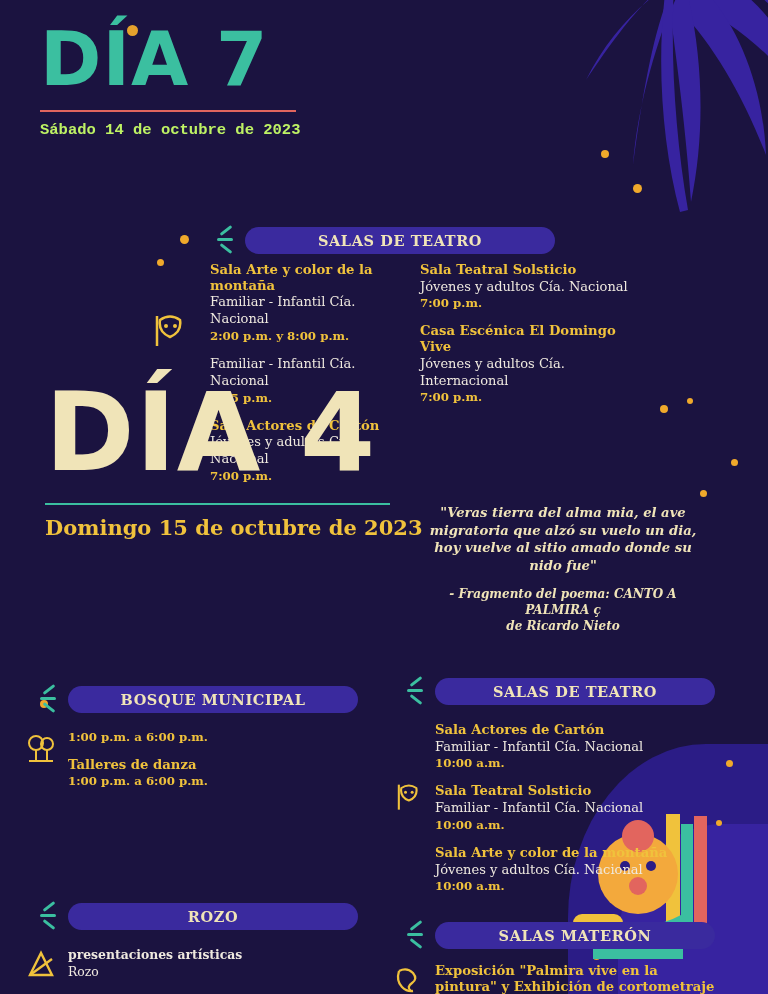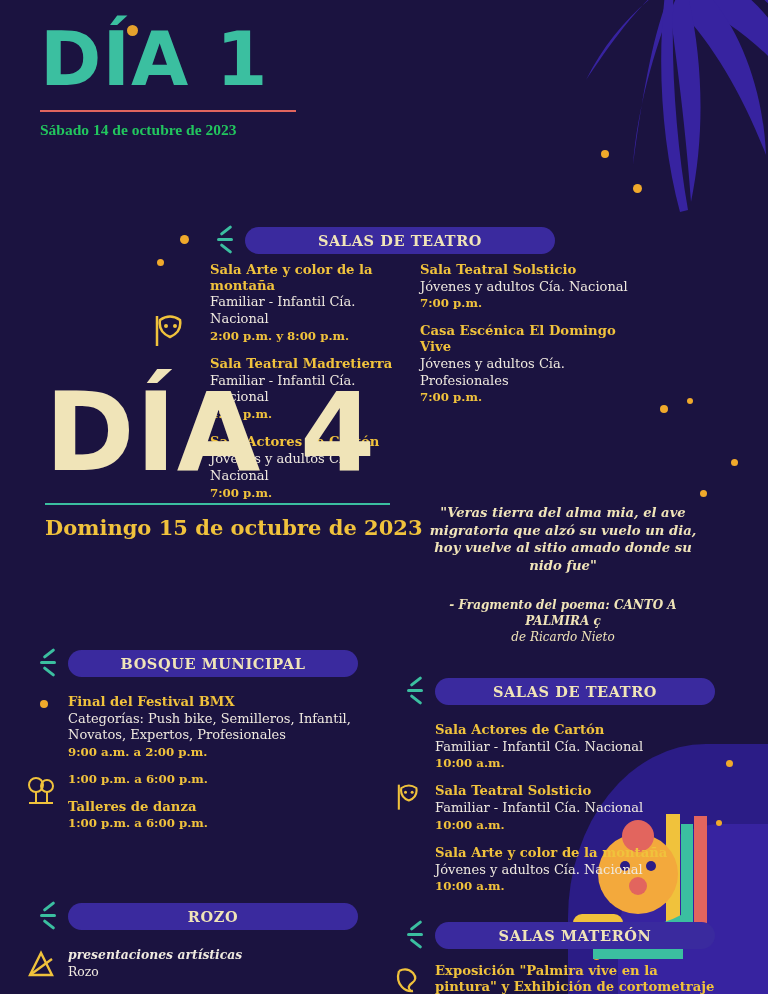--- a/index.html
+++ b/index.html
@@ -65,24 +65,24 @@
     line-height: 1;
   }
   .rule-red {
     width: 256px;
     height: 2px;
     background: #e2655e;
     margin: 14px 0 0 40px;
   }
   .day3-date {
     margin: 9px 0 0 40px;
-    color: #22c55e;
+    color: #bef264;
     font-size: 15.5px;
     font-weight: bold;
-    font-family: Liberation Serif, serif;
+    font-family: Liberation Mono, monospace;
   }
 
   .day4-title {
     font-family: "DejaVu Sans", sans-serif;
     font-weight: bold;
     font-size: 108px;
     color: #f0e4b8;
     margin: 0 0 16px 45px;
     line-height: 1;
     letter-spacing: 1px;
@@ -109,21 +109,21 @@
     width: 290px;
     text-align: center;
     color: #f0e4b8;
     font-family: "DejaVu Serif", serif;
     font-style: italic;
     font-weight: bold;
     font-size: 13.2px;
     line-height: 1.33;
   }
   .quote-src {
-    margin-top: 24px;
+    margin-top: 13px;
     font-size: 12px;
     font-weight: bold;
   }
 
   
   .banner {
     position: relative;
     background: #3a2a9e;
     border-radius: 16px;
     height: 27px;
@@ -178,21 +178,21 @@
     margin-top: 1px;
   }
 
   
   .d3-wrap { position: absolute; top: 205px; left: 0; width: 768px; }
   .d3-banner { position: absolute; left: 245px; top: 0; width: 310px; }
   .d3-col-l { position: absolute; left: 210px; top: 35px; width: 200px; }
   .d3-col-r { position: absolute; left: 420px; top: 35px; width: 215px; }
 
   
-  .d4-left  { position: absolute; left: 68px;  top: 628px; width: 290px; }
+  .d4-left  { position: absolute; left: 68px;  top: 664px; width: 290px; }
   .d4-right { position: absolute; left: 435px; top: 656px; width: 280px; }
   .d4-left2 { position: absolute; left: 68px;  top: 881px; width: 290px; }
   .d4-right2{ position: absolute; left: 435px; top: 900px; width: 280px; }
 
   .banner-wide { width: 290px; }
   .banner-wide-r { width: 280px; }
 
   .items { margin-top: 17px; }
 
   
@@ -262,21 +262,21 @@
     <path d="M75 150 q45 25 90 0 v45 h-90 z" fill="#3bbfa0"></path>
     <rect x="55" y="150" width="50" height="18" rx="9" fill="#f0c23c"></rect>
     <rect x="40" y="168" width="60" height="16" rx="8" fill="#e2655e"></rect>
     <circle cx="120" cy="72" r="16" fill="#e2655e"></circle>
   </svg>
 </div>
 
 <div class="page">
 
   <div class="day-block">
-    <div class="day3-title">DÍA 1</div>
+    <div class="day3-title">DÍA 7</div>
     <div class="rule-red"></div>
     <div class="day3-date">Sábado 14 de octubre de 2023</div>
   </div>
 
   <div class="d3-wrap">
     <div class="d3-banner">
       <div class="sparkle">
           <span></span>
           <span></span>
           <span></span>
@@ -284,40 +284,39 @@
       <div class="banner">SALAS DE TEATRO</div>
     </div>
 
     <div class="d3-col-l">
       <div class="entry">
         <div class="entry-title">Sala Arte y color de la montaña</div>
         <div class="entry-sub">Familiar - Infantil Cía. Nacional</div>
         <div class="entry-time">2:00 p.m. y 8:00 p.m.</div>
       </div>
       <div class="entry">
-        <div class="entry-title">Sala Teatral Madretierra</div>
         <div class="entry-sub">Familiar - Infantil Cía. Nacional</div>
         <div class="entry-time">4:35 p.m.</div>
       </div>
       <div class="entry">
         <div class="entry-title">Sala Actores de Cartón</div>
         <div class="entry-sub">Jóvenes y adultos Cía. Nacional</div>
         <div class="entry-time">7:00 p.m.</div>
       </div>
     </div>
 
     <div class="d3-col-r">
       <div class="entry">
         <div class="entry-title">Sala Teatral Solsticio</div>
         <div class="entry-sub">Jóvenes y adultos Cía. Nacional</div>
         <div class="entry-time">7:00 p.m.</div>
       </div>
       <div class="entry">
         <div class="entry-title">Casa Escénica El Domingo Vive</div>
-        <div class="entry-sub">Jóvenes y adultos Cía. Profesionales</div>
+        <div class="entry-sub">Jóvenes y adultos Cía. Internacional</div>
         <div class="entry-time">7:00 p.m.</div>
       </div>
     </div>
 
     <svg class="mask-icon" style="left:152px;top:85px;width:34px;height:40px;" viewBox="0 0 34 40">
       <path d="M5 4 L5 34" stroke="#f0c23c" stroke-width="2.5" fill="none"></path>
       <path d="M8 8 q10 -7 20 0 q2 12 -10 17 q-12 -5 -10 -17 z" fill="none" stroke="#f0c23c" stroke-width="2.5"></path>
       <circle cx="14" cy="14" r="2" fill="#f0c23c"></circle>
       <circle cx="23" cy="14" r="2" fill="#f0c23c"></circle>
     </svg>
@@ -325,38 +324,33 @@
 
   <div class="day-block" style="margin-top:240px;">
     <div class="day4-title">DÍA 4</div>
     <div class="rule-teal"></div>
     <div class="day4-date">Domingo 15 de octubre de 2023</div>
   </div>
 
   <div class="quote-box">
     <div>"Veras tierra del alma mia, el ave migratoria que alzó su vuelo un dia, hoy vuelve al sitio amado donde su nido fue"</div>
     <div class="quote-src">- Fragmento del poema: CANTO A PALMIRA ç</div>
-    <div style="font-size:12px;font-weight:normal;">de Ricardo Nieto</div>
+    <div style="font-size:12px;font-weight:bold;">de Ricardo Nieto</div>
   </div>
 
   <div class="d4-left">
     <div style="position:relative;">
       <div class="sparkle">
           <span></span>
           <span></span>
           <span></span>
         </div>
       <div class="banner banner-wide">BOSQUE MUNICIPAL</div>
     </div>
     <div class="items">
-      <div class="entry">
-        <div class="entry-title">Final del Festival BMX</div>
-        <div class="entry-sub">Categorías: Push bike, Semilleros, Infantil, Novatos, Expertos, Profesionales</div>
-        <div class="entry-time">9:00 a.m. a 2:00 p.m.</div>
-      </div>
       <div class="entry" style="position:relative;">
         <svg class="icon-left" style="top:4px;" viewBox="0 0 30 30">
           <circle cx="10" cy="9" r="7" fill="none" stroke="#f0c23c" stroke-width="2"></circle>
           <circle cx="21" cy="10" r="6" fill="none" stroke="#f0c23c" stroke-width="2"></circle>
           <path d="M10 16 v11 M21 16 v11 M3 27 h24" stroke="#f0c23c" stroke-width="2" fill="none"></path>
         </svg>
         <div class="entry-time">1:00 p.m. a 6:00 p.m.</div>
       </div>
       <div class="entry">
         <div class="entry-title">Talleres de danza</div>
@@ -406,21 +400,21 @@
           <span></span>
           <span></span>
         </div>
       <div class="banner banner-wide">ROZO</div>
     </div>
     <div class="items" style="position:relative;">
       <svg class="icon-left" style="top:2px;" viewBox="0 0 30 30">
         <path d="M4 26 L26 26 L15 4 Z" fill="none" stroke="#f0c23c" stroke-width="2.4"></path>
         <path d="M4 26 L26 10" stroke="#f0c23c" stroke-width="2.4" fill="none"></path>
       </svg>
-      <div class="rozo-text" style="font-weight:bold;font-style:italic;">presentaciones artísticas</div>
+      <div class="rozo-text" style="font-weight:bold;">presentaciones artísticas</div>
       <div class="rozo-text">Rozo</div>
     </div>
   </div>
 
   <div class="d4-right2">
     <div style="position:relative;">
       <div class="sparkle">
           <span></span>
           <span></span>
           <span></span>

